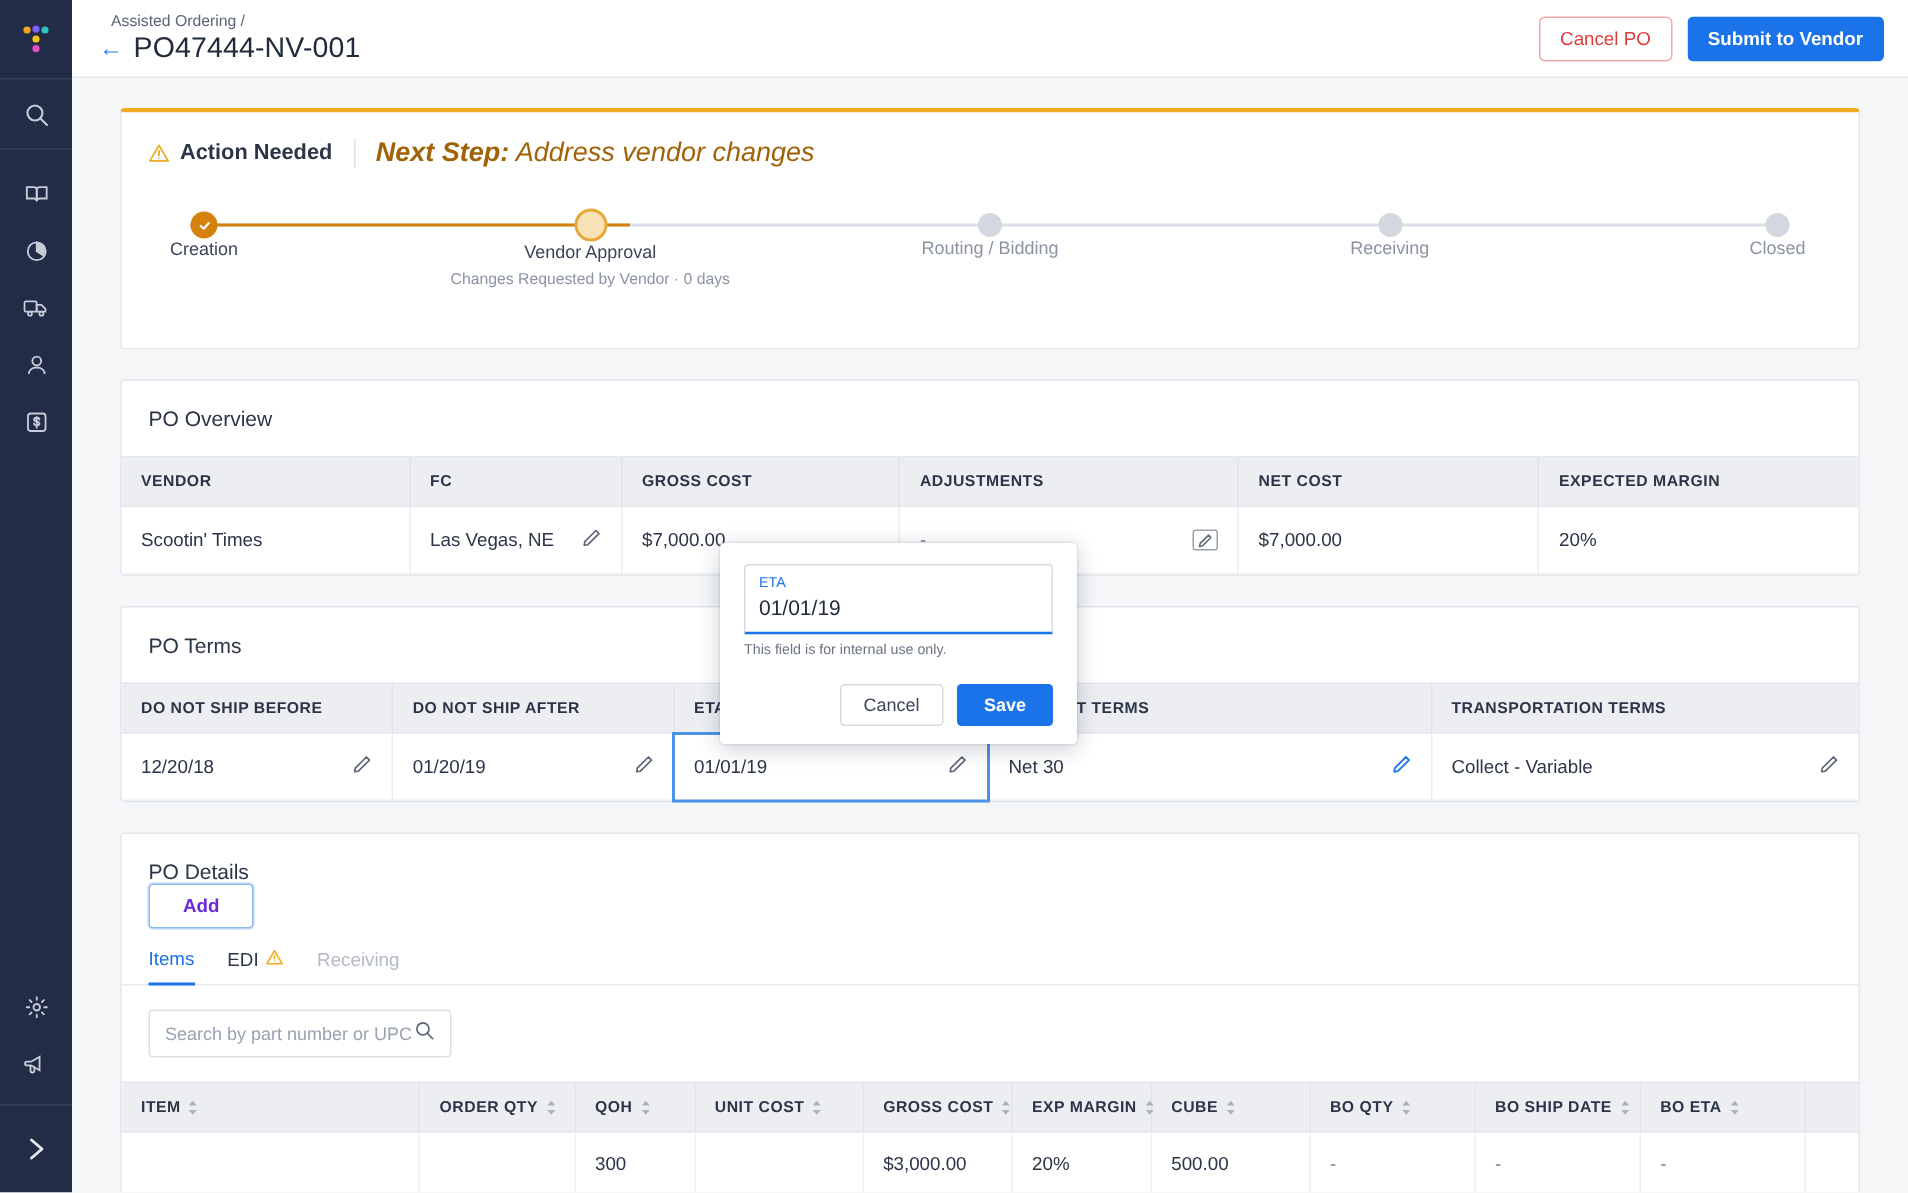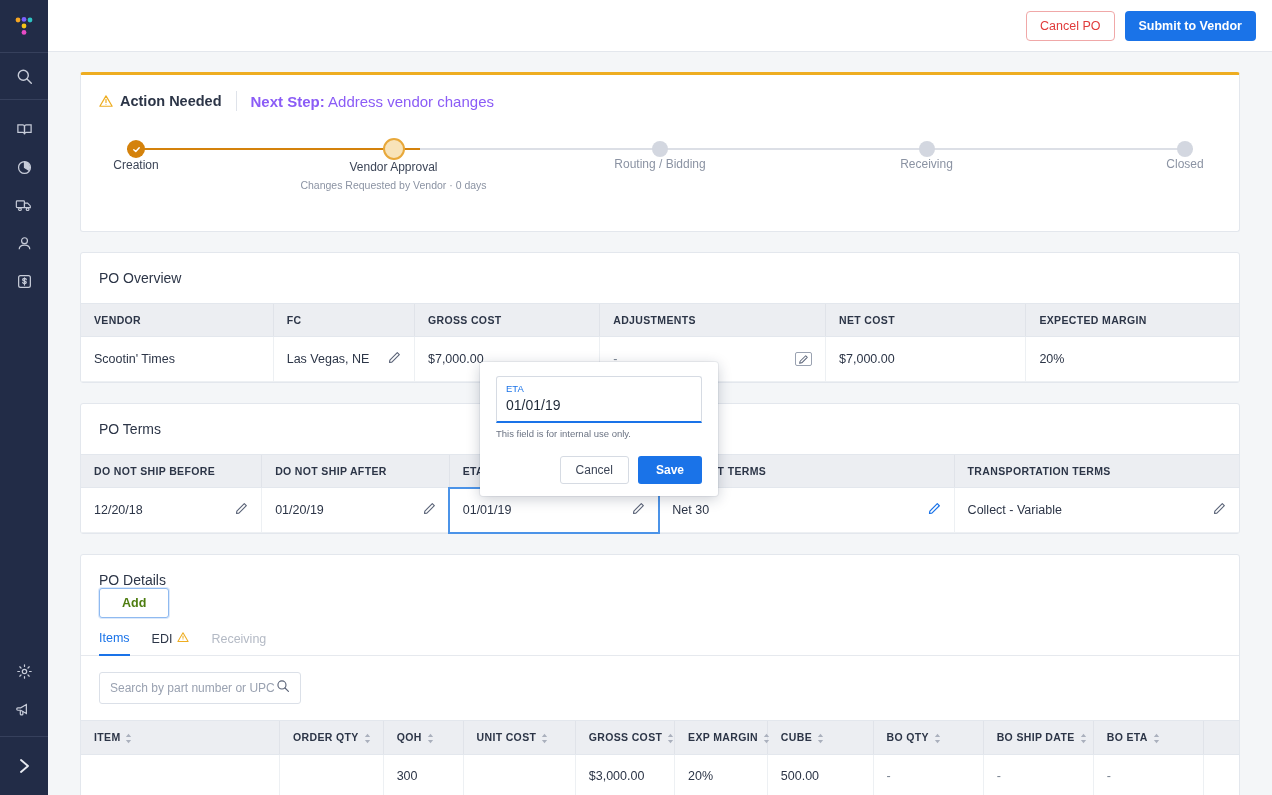--- a/index.html
+++ b/index.html
@@ -50,21 +50,21 @@
 
   .card { background: #fff; border: 1px solid #e3e7ed; border-radius: 3px; margin-bottom: 20px; }
   .card-title { font-size: 14px; color: #2c3547; padding: 17px 18px; }
 
   
   .action-card { border-top: 3px solid #eead21; padding: 0 0 18px 0; }
   .action-head { display: flex; align-items: center; padding: 16px 18px 0 18px; }
   .warn-tri { margin-right: 7px; display: inline-flex; }
   .action-title { font-size: 14.5px; font-weight: 700; color: #2c3547; }
   .vdiv { width: 1px; height: 20px; background: #dfe3ea; margin: 0 14px; }
-  .nextstep { font-size: 15px; color: #8b5cf6; }
+  .nextstep { font-size: 18px; color: #a16207; font-style: italic; }
   .nextstep b { font-weight: 700; }
 
   .stepper { position: relative; margin: 30px 46px 0 46px; height: 72px; }
   .track { position: absolute; top: 7px; left: 0; right: 0; height: 2px; background: #dcdfe6; }
   .track-done { position: absolute; top: 7px; left: 0; width: 27.5%; height: 2px; background: #d4820c; }
   .steps { position: absolute; top: 0; left: 0; right: 0; display: flex; justify-content: space-between; }
   .step { position: relative; display: flex; flex-direction: column; align-items: center; width: 0; }
   .dot { width: 16px; height: 16px; border-radius: 50%; background: #d3d7e0; display: flex; align-items: center; justify-content: center; }
   .dot.done { width: 18px; height: 18px; background: #d4820c; margin-top: -1px; }
   .dot.current { width: 22px; height: 22px; background: #f8e3b9; border: 2px solid #e8a83a; margin-top: -3px; }
@@ -87,21 +87,21 @@
   thead th + th { border-left: 1px solid #e0e3e9; }
   .cellflex { display: flex; align-items: center; justify-content: space-between; }
   .pencil { cursor: pointer; flex: 0 0 auto; margin-left: 8px; }
   .dash { color: #77808f; }
   .boxedit { border: 1px solid #9aa2b1; border-radius: 2px; padding: 1px 2px 0 2px; display: inline-flex; cursor: pointer; }
 
   .cell-active { outline: 2px solid #4b93e8; outline-offset: -1px; position: relative; z-index: 2; background: #fff; }
 
   
   .details-head { display: flex; align-items: flex-start; justify-content: space-between; padding: 17px 18px 0 18px; flex-direction: column; }
-  .btn-add { background: #fff; color: #4d7c0f; border: 1px solid #8fbaf0; font-weight: 700; border-radius: 3px; padding: 7px 22px; box-shadow: 0 0 0 1px #dce9fb; }
+  .btn-add { background: #fff; color: #6d28d9; border: 1px solid #8fbaf0; font-weight: 700; border-radius: 3px; padding: 7px 22px; box-shadow: 0 0 0 1px #dce9fb; }
   .tabs { display: flex; gap: 22px; padding: 13px 18px 0 18px; border-bottom: 1px solid #e6e9ee; }
   .tab { font-size: 12.5px; color: #2c3547; padding-bottom: 9px; cursor: pointer; display: flex; align-items: center; gap: 5px; text-align: center; }
   .tab.active { color: #1a73e8; border-bottom: 2px solid #1a73e8; margin-bottom: -1px; }
   .tab.disabled { color: #b4bac5; cursor: default; }
   .searchwrap { padding: 16px 18px 16px 18px; }
   .searchbox {
     width: 202px; border: 1px solid #dbe0e8; border-radius: 3px; height: 32px;
     display: flex; align-items: center; padding: 0 10px; background: #fff;
   }
   .searchbox input { border: none; outline: none; font-size: 12px; color: #000000; flex: 1 1 auto; font-family: inherit; background: transparent; }
@@ -204,20 +204,27 @@
         <svg width="20" height="20" viewBox="0 0 20 20" fill="none" stroke="#e6e9f0" stroke-width="1.9" stroke-linecap="round" stroke-linejoin="round">
           <polyline points="7,4 14,10 7,16"></polyline>
         </svg>
       </div>
     </div>
   </div>
 
   <div class="main">
 
     <div class="topbar">
+      <div class="crumbwrap">
+        <div class="crumb">Assisted Ordering /</div>
+        <div class="titlerow">
+          <span class="backarrow">←</span>
+          <span class="potitle">PO47444-NV-001</span>
+        </div>
+      </div>
       <div class="topspacer"></div>
       <button class="btn btn-cancel">Cancel PO</button>
       <button class="btn btn-submit">Submit to Vendor</button>
     </div>
 
     <div class="scroll">
 
       <div class="card action-card">
         <div class="action-head">
           <span class="warn-tri">

